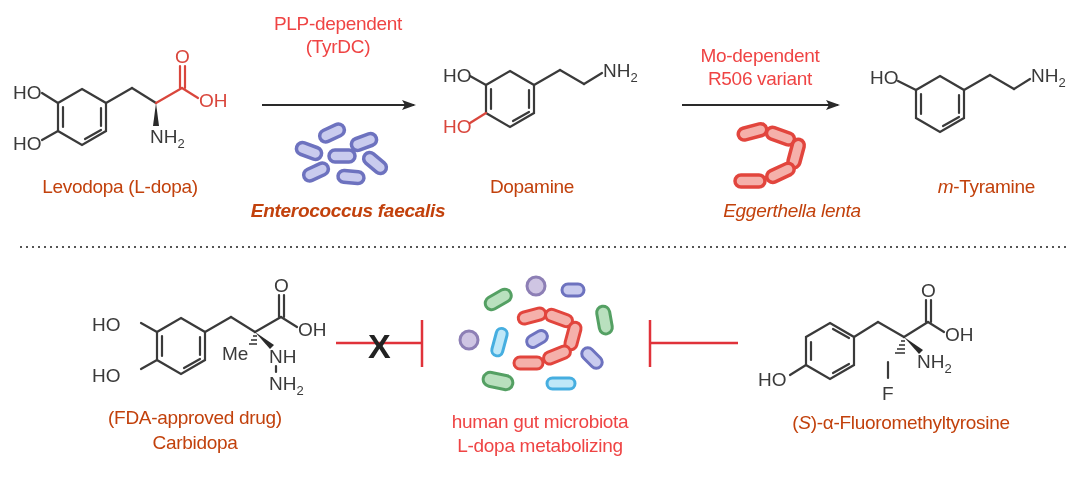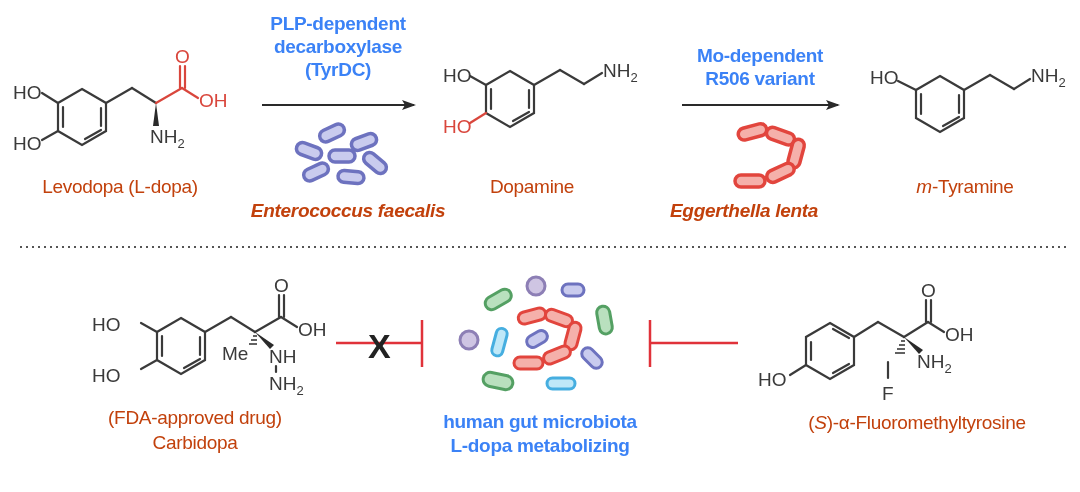--- a/index.html
+++ b/index.html
@@ -1,21 +1,21 @@
 <!DOCTYPE html>
 <html><head>
 <meta charset="utf-8">
 <style>
   html, body { margin:0; padding:0; background:#ffffff; }
   body { width:1080px; height:492px; position:relative; overflow:hidden;
          font-family:"Liberation Sans", sans-serif; color:#333; }
   svg.main { position:absolute; left:0; top:0; }
   .lbl { position:absolute; text-align:center; font-size:19px; color:#c2410c;
          font-family:"Liberation Sans", sans-serif; font-stretch:condensed; letter-spacing:-0.3px; }
-  .bold { font-weight:bold; color:#3b82f6; line-height:23px; }
+  .bold { font-weight:normal; color:#ef4444; line-height:23px; }
   .ital { font-style:italic; }
   .atom { font-family:"Liberation Sans", sans-serif; font-size:19px; fill:#3a3a3a; }
   .atom.red { fill:#d9463c; }
   .bond { stroke:#3a3a3a; stroke-width:2.2; fill:none; stroke-linecap:round; }
   .bond.red { stroke:#d9463c; }
   .inh { stroke:#e0323a; stroke-width:2.5; }
 </style>
 </head>
 <body>
 
@@ -188,40 +188,39 @@
     </g>
     <line class="bond" x1="888" y1="362" x2="888" y2="378"></line>
     <text class="atom" x="882" y="400">F</text>
   </g>
 </svg>
 
 <div class="lbl" style="left:10px; top:176px; width:220px;">Levodopa (L-dopa)</div>
 
 <div class="lbl bold" style="left:248px; top:12px; width:180px;">
   <div>PLP-dependent</div>
-  <div>decarboxylase</div>
   <div>(TyrDC)</div>
 </div>
 <div class="lbl ital" style="left:248px; top:200px; width:200px;font-weight:bold;">Enterococcus faecalis</div>
 
 <div class="lbl" style="left:472px; top:176px; width:120px;">Dopamine</div>
 
 <div class="lbl bold" style="left:655px; top:12px; width:210px;margin-top:32px;">
   <div>Mo-dependent</div>
   <div>R506 variant</div>
 </div>
-<div class="lbl ital" style="left:664px; top:200px; width:160px;font-weight:bold;">Eggerthella lenta</div>
-
-<div class="lbl" style="left:895px; top:176px; width:140px;"><span class="ital">m</span><span>-Tyramine</span></div>
+<div class="lbl ital" style="left:712px; top:200px; width:160px;">Eggerthella lenta</div>
+
+<div class="lbl" style="left:895px; top:176px; width:140px;text-align:right;"><span class="ital">m</span><span>-Tyramine</span></div>
 
 <div class="lbl" style="left:80px; top:405px; width:230px; line-height:25px;">
   <div>(FDA-approved drug)</div>
   <div>Carbidopa</div>
 </div>
 
 <div class="lbl bold" style="left:420px; top:410px; width:240px; line-height:24px;">
   <div>human gut microbiota</div>
   <div>L-dopa metabolizing</div>
 </div>
 
-<div class="lbl" style="left:772px; top:410px; width:290px; line-height:25px;text-align:center;">
+<div class="lbl" style="left:756px; top:410px; width:290px; line-height:25px;text-align:center;">
   <div>(<span class="ital">S</span>)<span>-α-Fluoromethyltyrosine</span></div>
 </div>
 
 </body></html>

